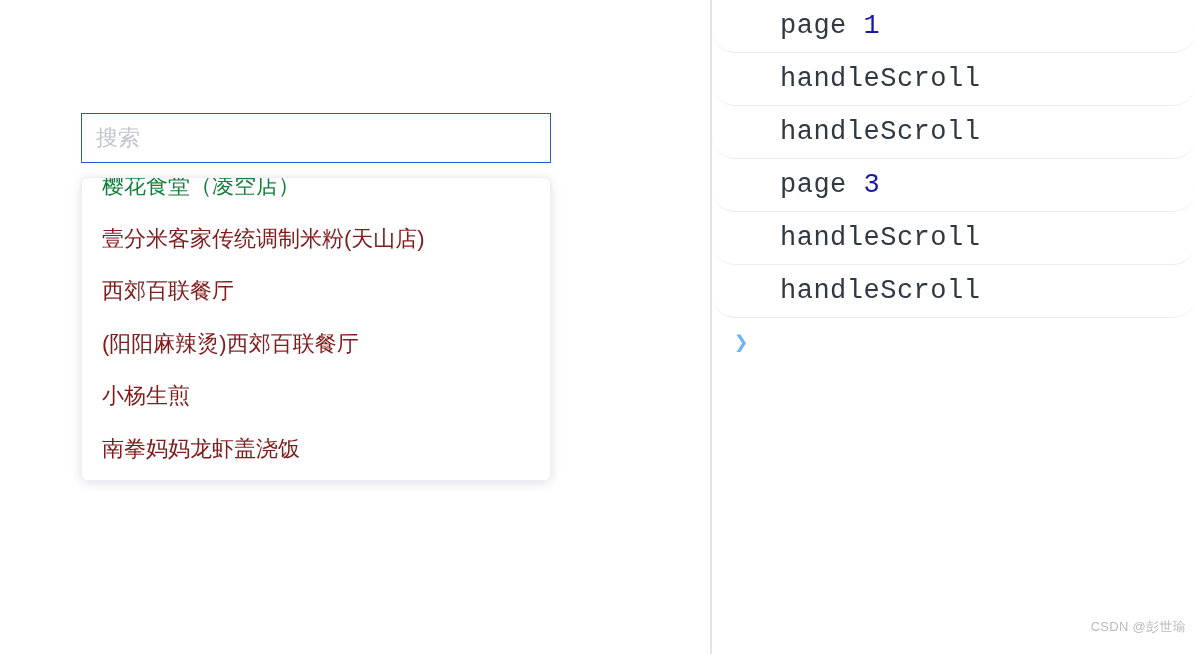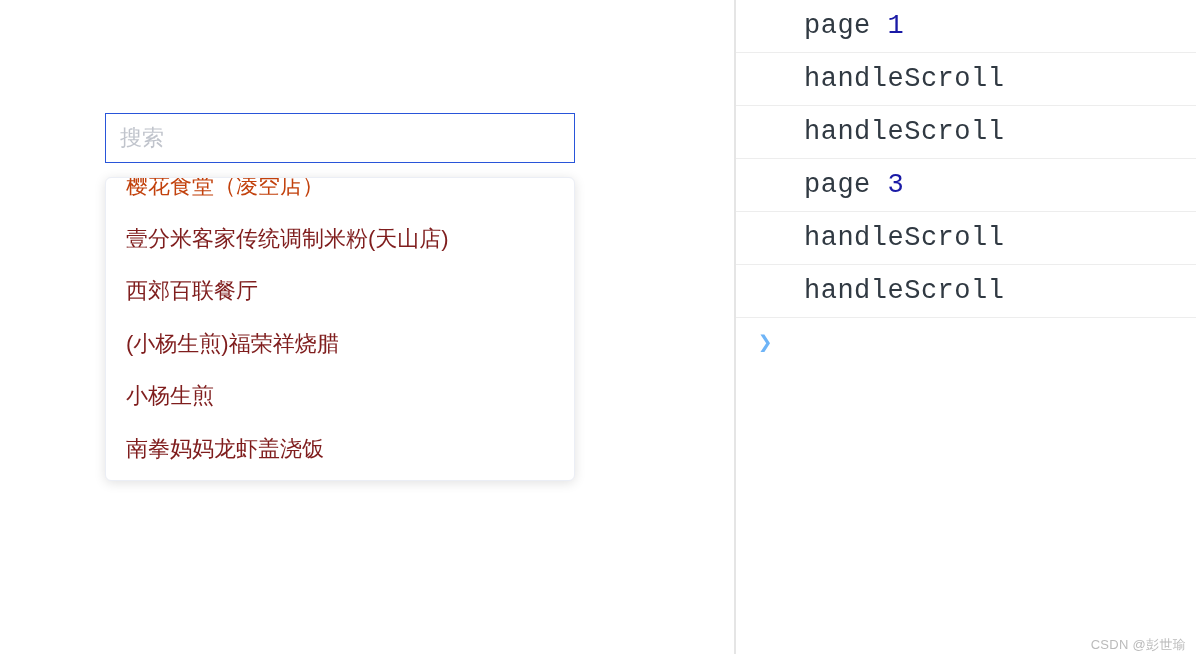--- a/index.html
+++ b/index.html
@@ -12,21 +12,20 @@
       display: flex;
       width: 1196px;
       height: 654px;
       background: #fff;
       position: relative;
     }
     .left-panel {
       width: 710px;
       height: 100%;
       position: relative;
-      margin-left: 24px;
     }
     .right-panel {
       flex: 1;
       border-left: 2px solid #e5e5e5;
       font-family: "SF Mono", Monaco, Menlo, Consolas, "Courier New", monospace;
       font-size: 27px;
       padding-top: 0;
     }
     .search-input {
       position: absolute;
@@ -64,69 +63,70 @@
       font-size: 22px;
       color: #7f1d1d;
       cursor: pointer;
       white-space: nowrap;
       overflow: hidden;
       text-overflow: ellipsis;
       line-height: 1.3;
     }
     .dropdown-item.partial {
       margin-top: -22px;
-      color: #c2410c;
+      color: #15803d;
     }
     .dropdown-item.hovered {
       background: #f5f7fa;
     }
     .scrollbar-track {
       position: absolute;
       right: 3px;
       top: 310px;
       width: 8px;
       height: 90px;
       background: #dcdfe6;
       border-radius: 4px;
     }
     .console-line {
       border-bottom: 1px solid #ededed;
       padding: 11px 0 11px 68px;
       color: #303942;
       letter-spacing: 0.5px;
+      border-radius: 23px;
     }
     .console-line .number {
       color: #1a1aa6;
     }
     .console-prompt {
       padding: 10px 0 10px 22px;
       color: #6eb4f7;
       font-size: 24px;
       font-weight: bold;
     }
     .watermark {
       position: absolute;
-      bottom: 0;
+      bottom: 18px;
       right: 10px;
       font-size: 13px;
       color: rgba(130,130,130,0.55);
       letter-spacing: 0.3px;
     }
   </style>
 </head>
 <body>
 
 <div class="left-panel">
   <input class="search-input" type="text" placeholder="搜索" style="">
   <div class="dropdown">
     <div class="dropdown-inner" id="dropdown-list">
         <div class="dropdown-item partial">樱花食堂（凌空店）</div>
         <div class="dropdown-item">壹分米客家传统调制米粉(天山店)</div>
         <div class="dropdown-item">西郊百联餐厅</div>
-        <div class="dropdown-item">(小杨生煎)福荣祥烧腊</div>
+        <div class="dropdown-item">(阳阳麻辣烫)西郊百联餐厅</div>
         <div class="dropdown-item">小杨生煎</div>
         <div class="dropdown-item">南拳妈妈龙虾盖浇饭</div>
       </div>
     <div class="scrollbar-track"></div>
   </div>
 </div>
 
 <div class="right-panel">
   <div id="console-lines">
       <div class="console-line">page <span class="number">1</span></div>

